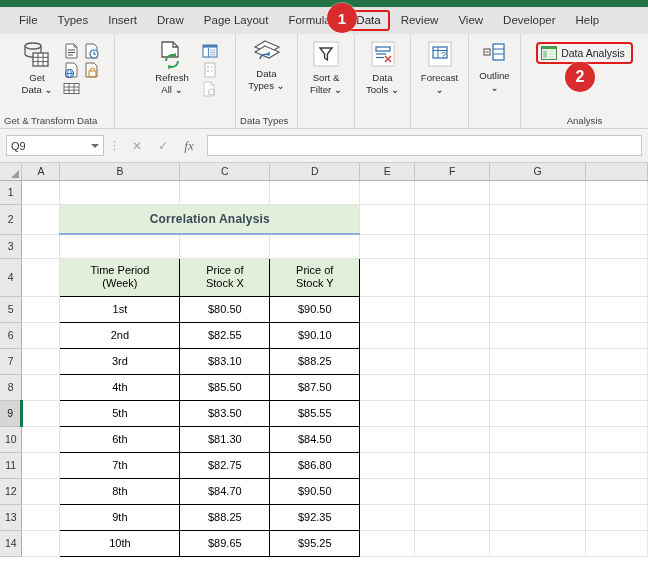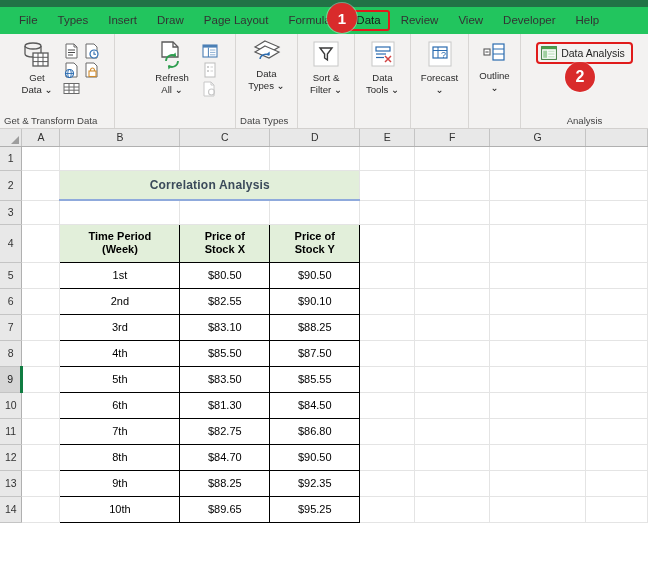--- a/index.html
+++ b/index.html
@@ -13,21 +13,21 @@
 
   
   .titlebar-strip {
     height: 7px; width: 100%;
     background: #217346;
   }
 
   
   .tabbar {
     height: 27px; width: 100%;
-    background: #22c55e;
+    background: #e5e5e5;
     display: flex; align-items: center;
     padding-left: 10px;
     position: relative;
   }
   .tab {
     font-size: 11.5px; color: #333333;
     padding: 3px 9px; margin-right: 2px;
     white-space: nowrap; line-height: 15px;
     border-radius: 2px;
   }
@@ -203,21 +203,21 @@
     text-align: center;
     font-size: 12px; font-weight: bold; color: #3b4a5a;
     letter-spacing: 0.2px;
   }
 
   
   td.tbl-head {
     background: #e2efda;
     border: 1px solid #000000;
     text-align: center; vertical-align: middle;
-    font-size: 11px; font-weight: bold; color: #000000;
+    font-size: 11px; font-weight: normal; color: #000000;
     line-height: 13px;
   }
   td.tbl-cell {
     background: #ffffff;
     border: 1px solid #000000;
     text-align: center; vertical-align: middle;
     font-size: 11px; color: #000000;
   }
 
   
@@ -470,20 +470,33 @@
         </div>
       </div>
       <div class="rgroup-label">Analysis</div>
     </div>
 
   </div>
 
   <div class="badge" id="badge-1">1</div>
   <div class="badge" id="badge-2">2</div>
 
+  <div class="formulabar">
+    <div class="namebox">
+      <span class="nb-val">Q9</span>
+      <span class="caret-dn"></span>
+    </div>
+    <div class="vdots">⋮</div>
+    <div class="fbtns">
+      <div class="fbtn">✕</div>
+      <div class="fbtn">✓</div>
+      <div class="fbtn fx">fx</div>
+    </div>
+    <div class="fmlinput"></div>
+  </div>
 
   <div class="gridwrap">
     <table class="grid">
       <colgroup>
         <col style="width:22px">
         <col style="width:38px">
         <col style="width:120px">
         <col style="width:90px">
         <col style="width:90px">
         <col style="width:55px">

